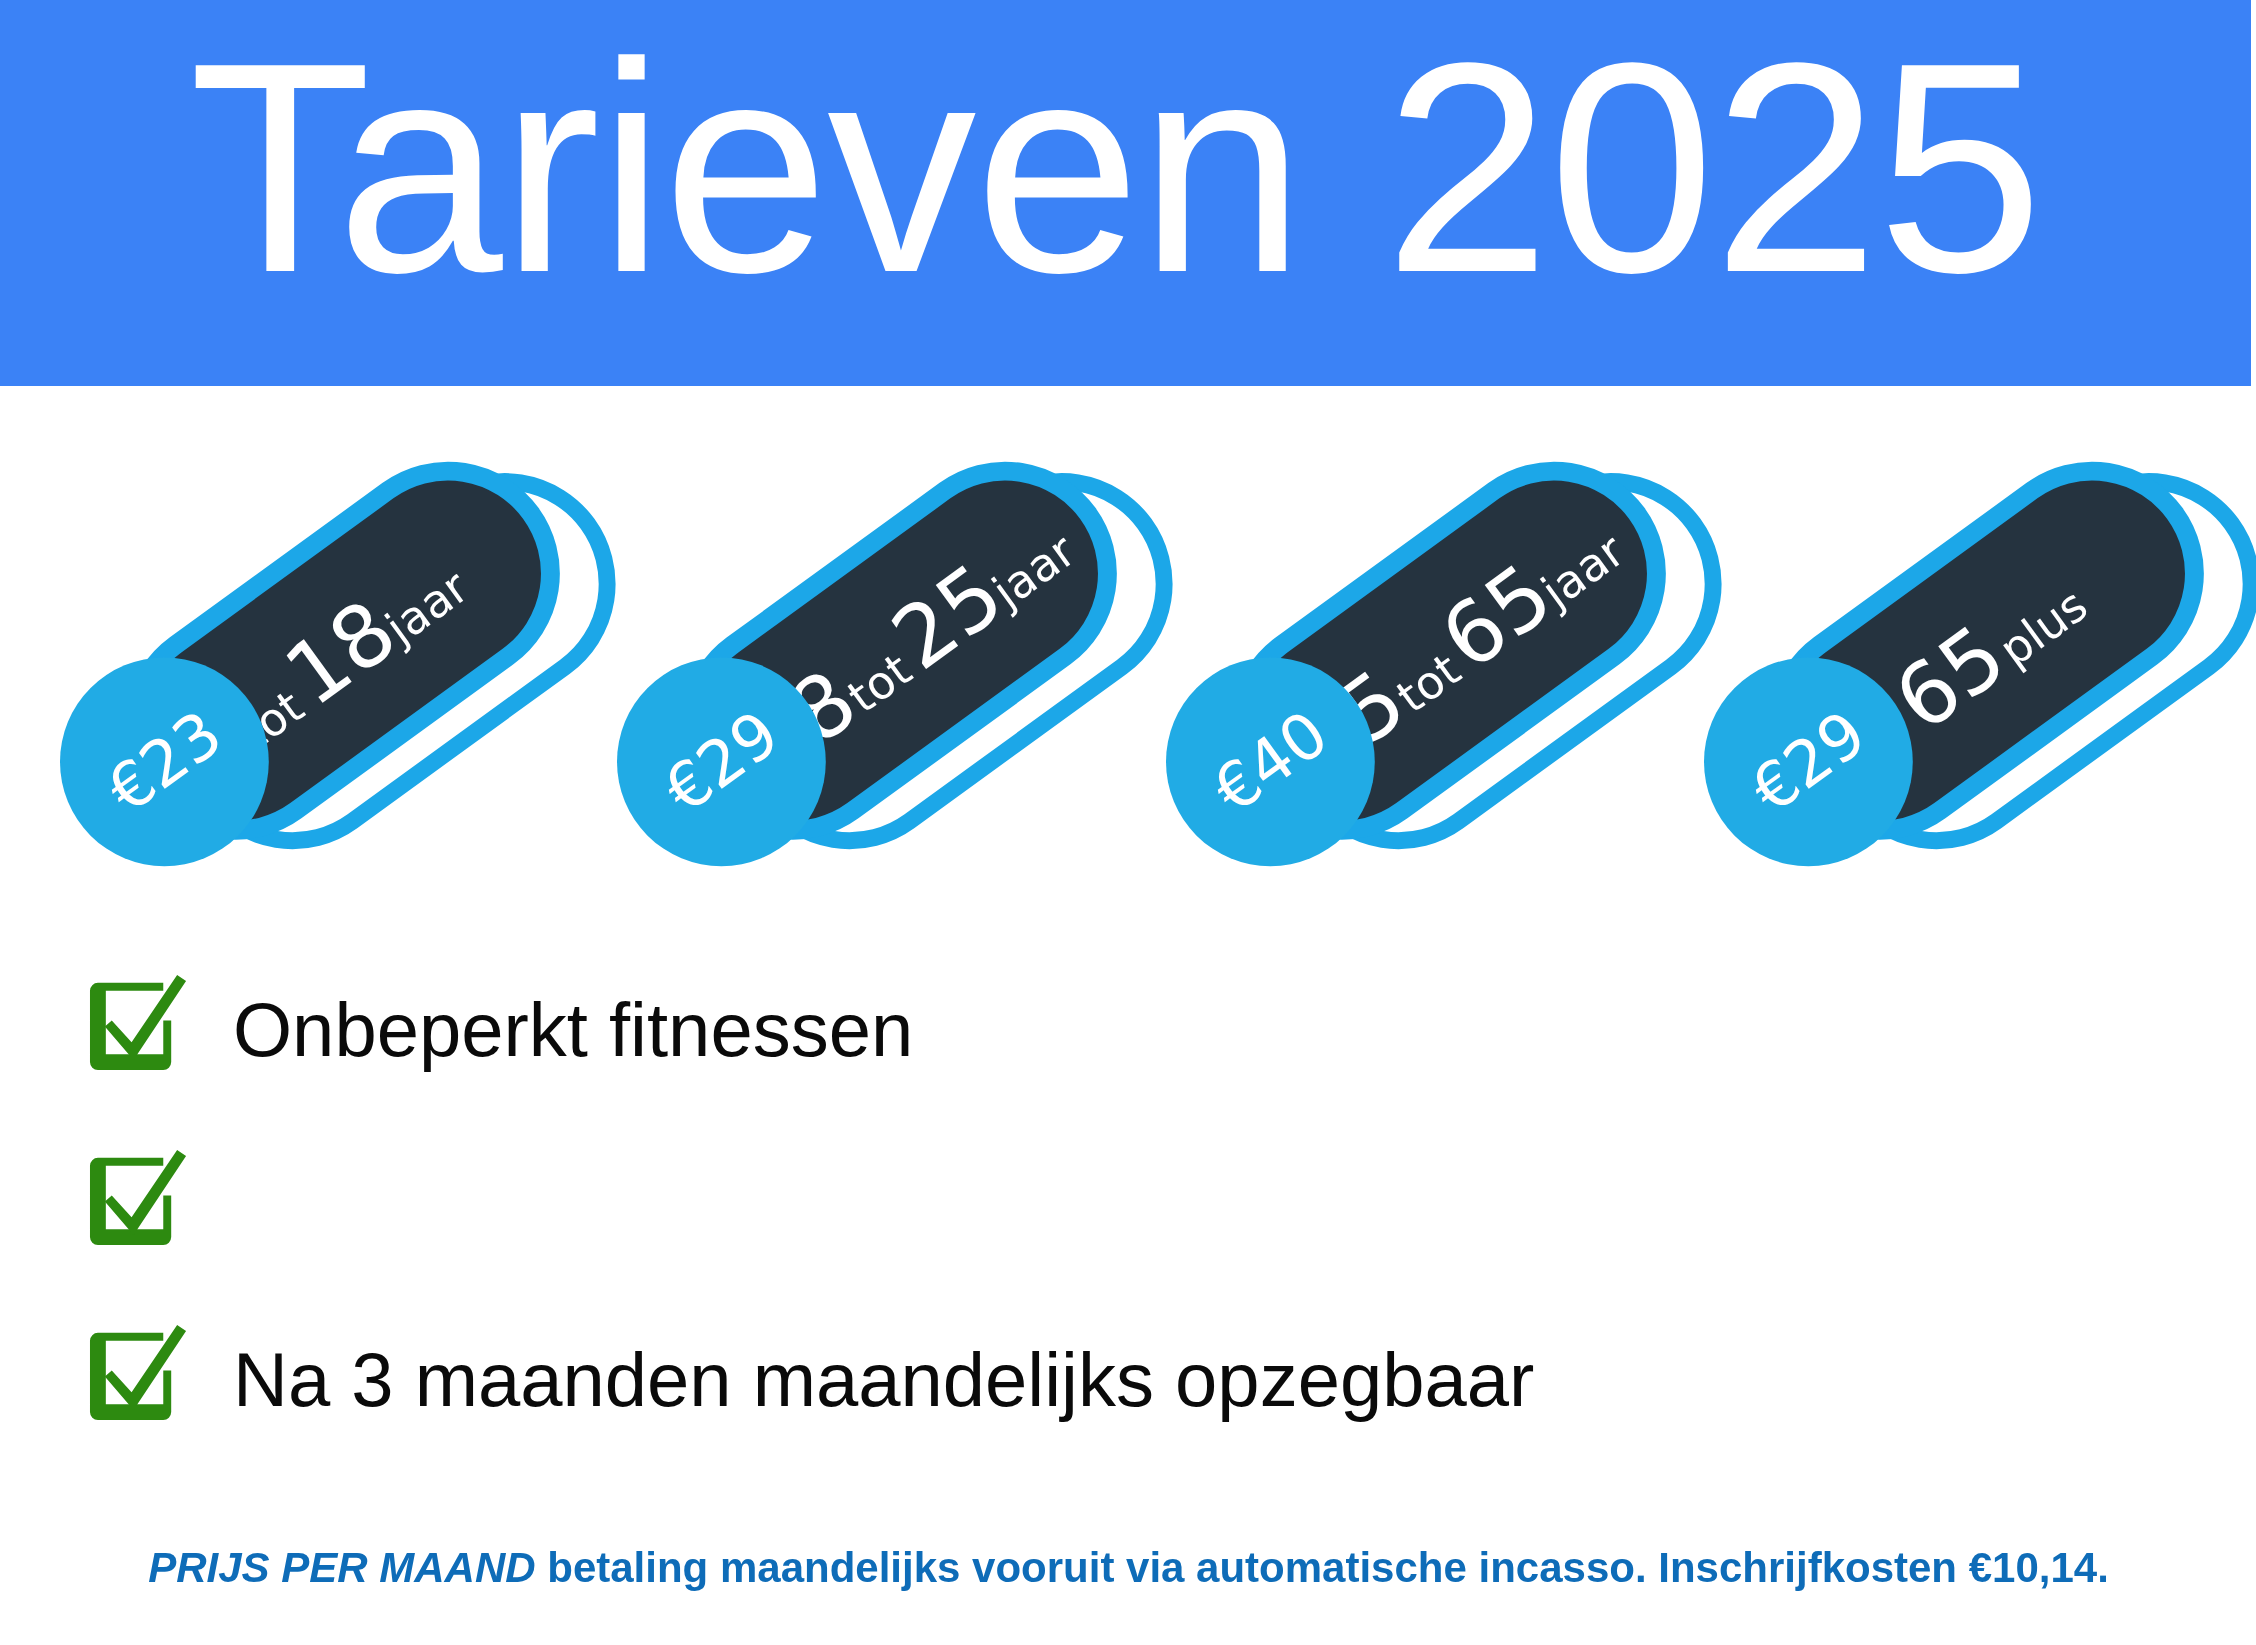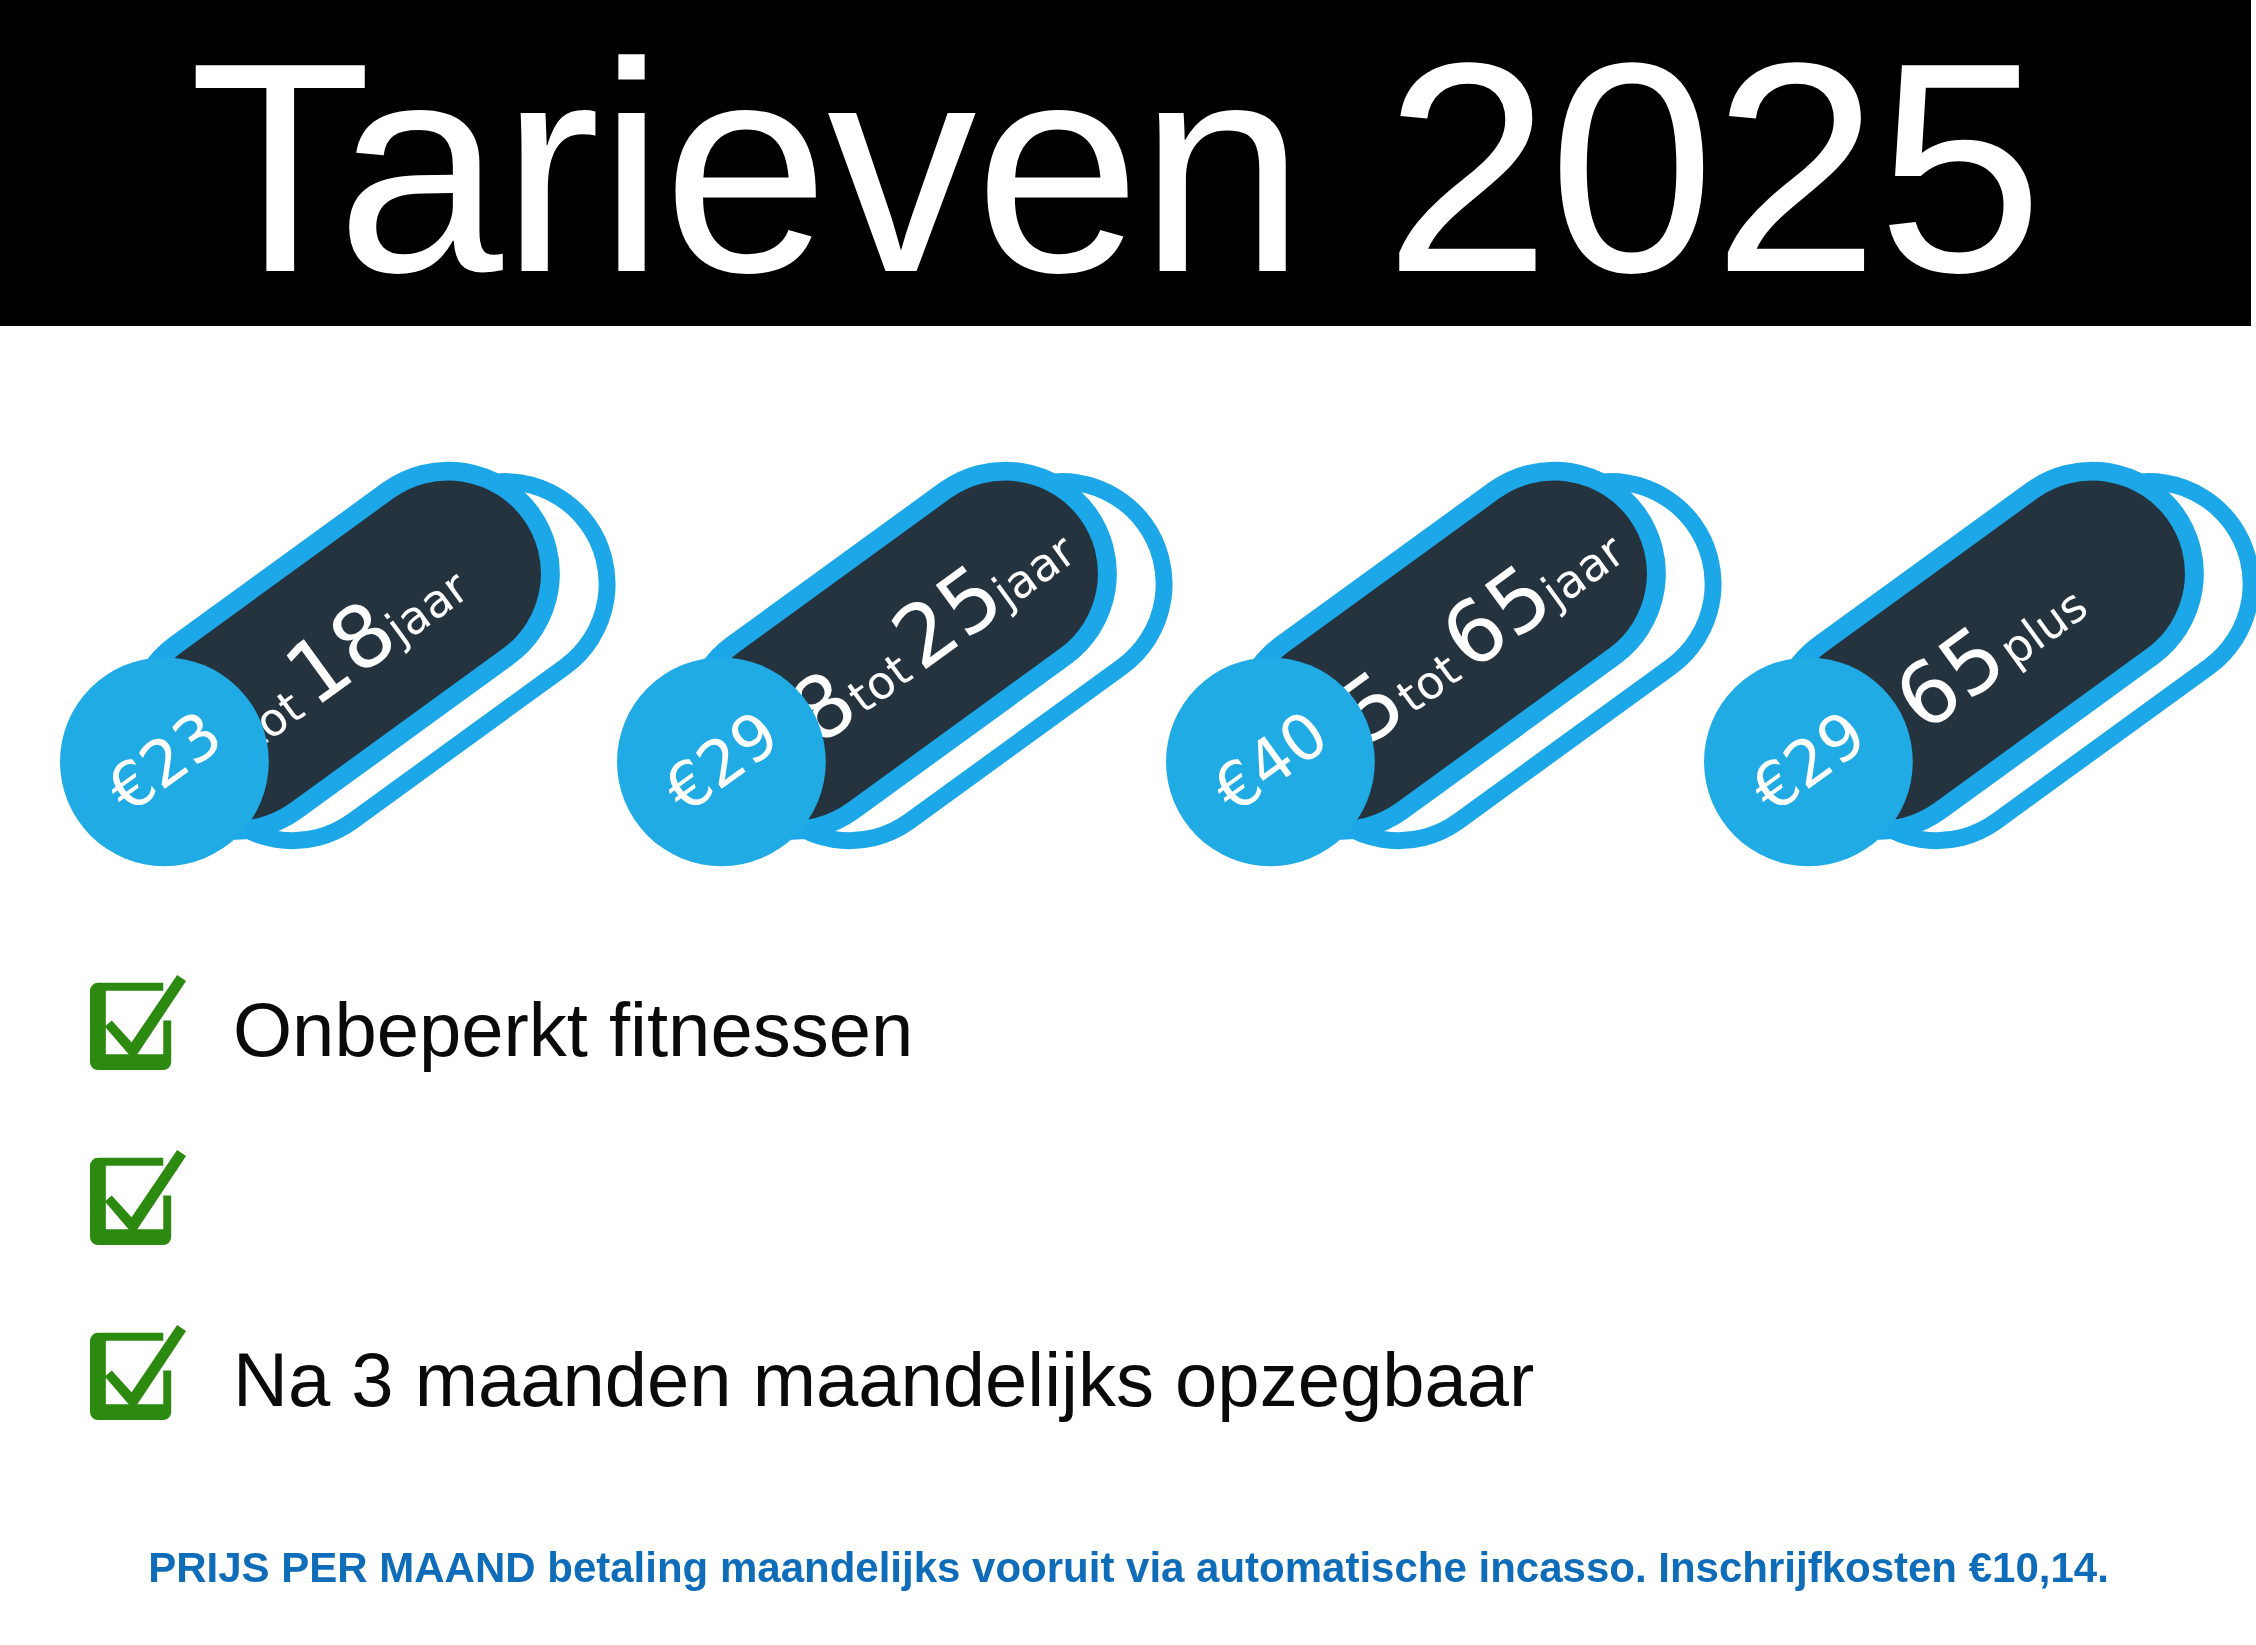--- a/index.html
+++ b/index.html
@@ -18,22 +18,22 @@
     background: #ffffff;
     overflow: hidden;
   }
 
   
   .header-band {
     position: absolute;
     left: 0;
     top: 0;
     width: 2251px;
-    height: 326px;
-    background: #000000;
+    height: 386px;
+    background: #3b82f6;
   }
   .header-title {
     position: absolute;
     left: 189px;
     top: 18px;
     font-family: "Liberation Sans", sans-serif;
     font-size: 299px;
     line-height: 299px;
     font-weight: 400;
     color: #ffffff;
@@ -114,21 +114,21 @@
     top: 1540px;
     width: 2257px;
     text-align: center;
     font-family: "Liberation Sans", sans-serif;
     font-size: 42px;
     line-height: 56px;
     font-weight: bold;
     color: #0E6CB8;
     white-space: nowrap;
   }
-  .footer-note .caps { font-weight: bold; }
+  .footer-note .caps { font-weight: bold; font-style: italic; }
 </style>
 </head>
 <body>
 
 <div id="poster">
 
   <div class="header-band">
     <div class="header-title">Tarieven 2025</div>
   </div>
 

